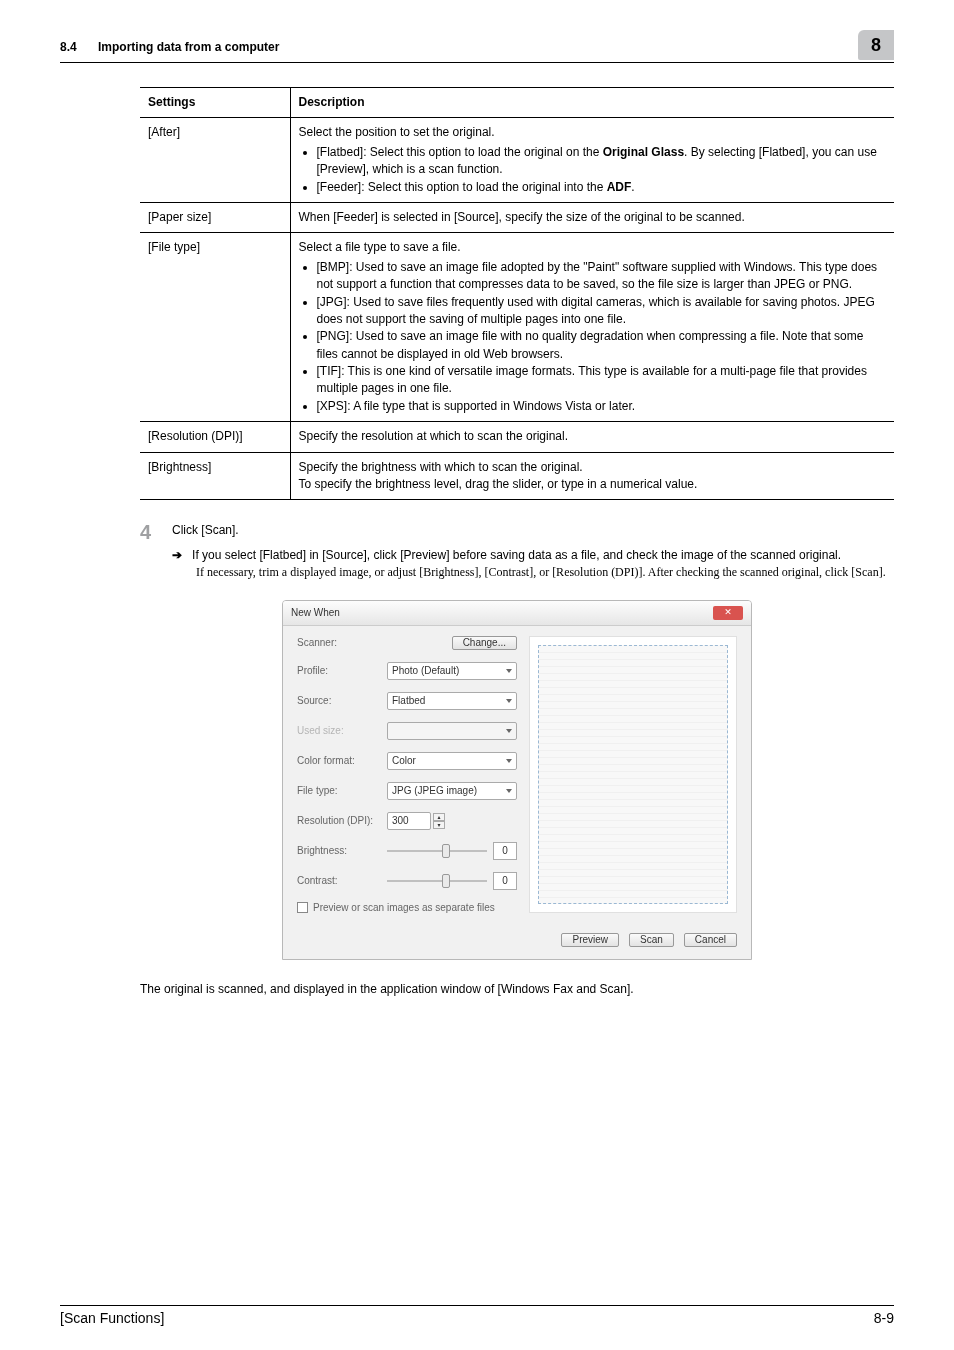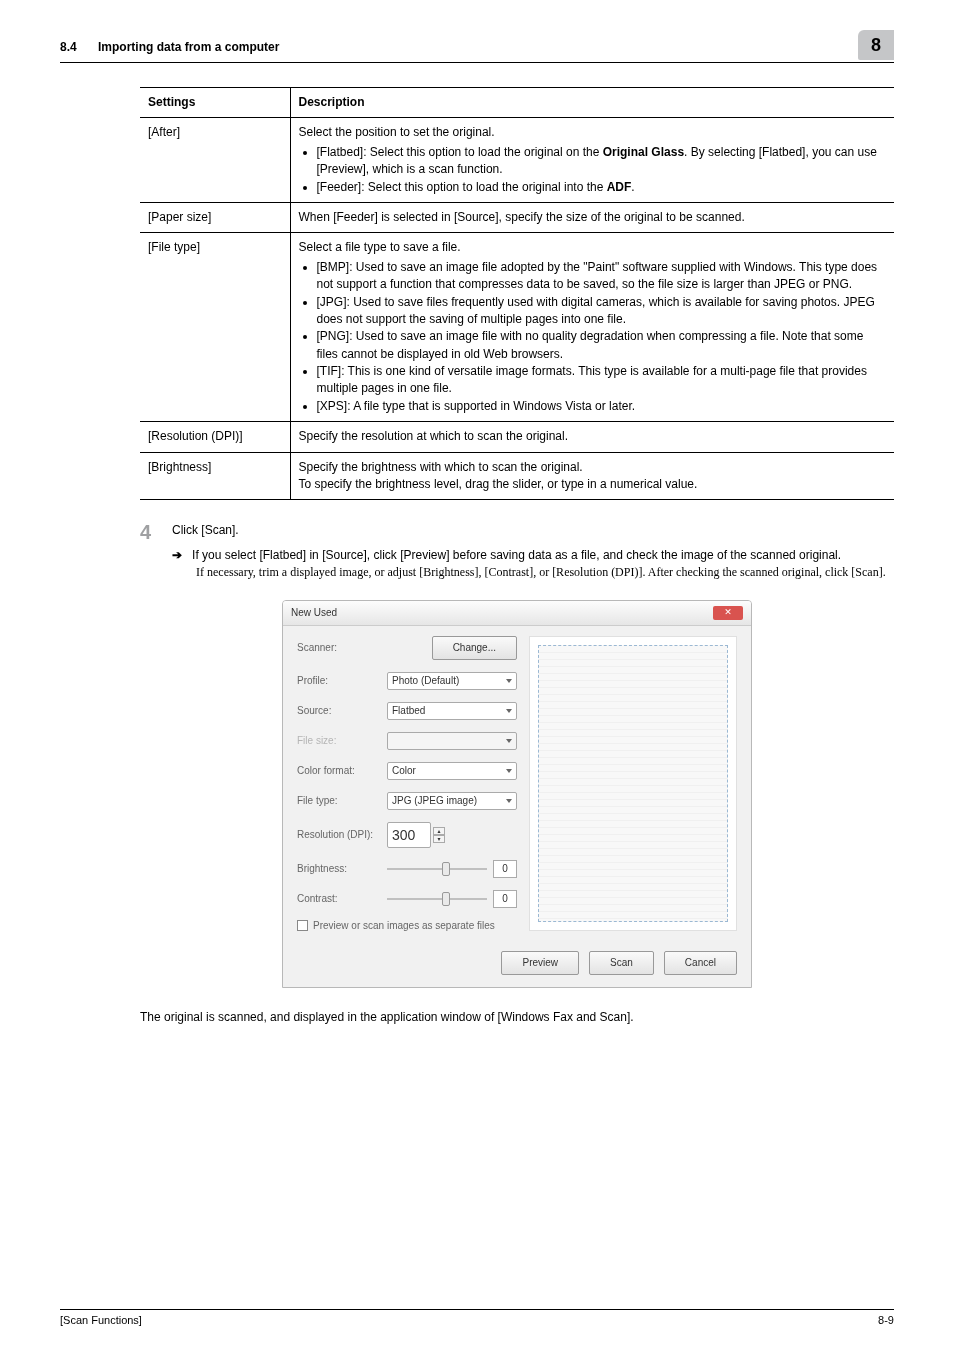--- a/index.html
+++ b/index.html
@@ -161,25 +161,25 @@
     width: 0; height: 0;
     border-left: 3px solid transparent;
     border-right: 3px solid transparent;
     border-top: 4px solid #666;
   }
   .num {
     width: 44px;
     border: 1px solid #aaa;
     border-radius: 2px;
     background: #fff;
-    height: 26px;
+    height: 18px;
     display: flex;
     align-items: center;
     padding: 0 4px;
-    font-size: 14px;
+    font-size: 10px;
   }
   .spin {
     display: flex; flex-direction: column;
     margin-left: 2px;
   }
   .spin div {
     width: 12px; height: 8px;
     border: 1px solid #aaa;
     font-size: 6px; line-height: 6px;
     text-align: center;
@@ -207,23 +207,23 @@
     font-size: 10px; display: flex; align-items: center; justify-content: center;
   }
   .chk-row { margin-top: 8px; display: flex; align-items: center; color: #666; }
   .chk {
     width: 11px; height: 11px; border: 1px solid #888; background: #fff; margin-right: 5px;
   }
   .btn {
     border: 1px solid #999;
     border-radius: 2px;
     background: linear-gradient(#fafafa, #e3e3e3);
-    padding: 2px 20px;
+    padding: 2px 10px;
     font-size: 10px;
-    height: 24px;
+    height: 14px;
     display: inline-flex;
     align-items: center;
   }
   .dlg-right {
     flex: 1;
     min-height: 230px;
     background: #ffffff;
     border: 1px solid #e0e0e0;
     position: relative;
     overflow: hidden;
@@ -243,21 +243,21 @@
 
   .outro { margin-top: 22px; font-size: 12px; }
 
   .pgfoot {
     position: absolute;
     left: 60px; right: 60px; bottom: 24px;
     border-top: 1px solid #000;
     display: flex;
     justify-content: space-between;
     padding-top: 4px;
-    font-size: 11px;
+    font-size: 14px;
   }
 </style>
 </head>
 <body>
 <div class="page">
 
   <div class="header-row">
     <div class="header-left">
       <span class="hnum">8.4</span>
       <span>Importing data from a computer</span>
@@ -330,21 +330,21 @@
       <div class="step-body">Click [Scan].</div>
     </div>
     <div class="arrow-row">
       <div class="arrow">➔</div>
       <div class="arrow-text">If you select [Flatbed] in [Source], click [Preview] before saving data as a file, and check the image of the scanned original.</div>
     </div>
     <div class="after-arrow step-body">If necessary, trim a displayed image, or adjust [Brightness], [Contrast], or [Resolution (DPI)]. After checking the scanned original, click [Scan].</div>
 
     <div class="dialog">
       <div class="dlg-title">
-        <span>New Used</span>
+        <span>New When</span>
         <span class="dlg-close">✕</span>
       </div>
       <div class="dlg-body">
         <div class="dlg-left">
           <div class="frow">
             <div class="flabel">Scanner:</div>
             <div class="ctrl" style="justify-content:flex-end;">
               <span class="btn">Change...</span>
             </div>
           </div>
@@ -360,21 +360,21 @@
           <div class="frow">
             <div class="flabel">Source:</div>
             <div class="ctrl">
                 <div class="sel">
                   <span>Flatbed</span>
                   <span class="caret"></span>
                 </div>
               </div>
           </div>
           <div class="frow">
-            <div class="flabel disabled">File size:</div>
+            <div class="flabel disabled">Used size:</div>
             <div class="ctrl">
                 <div class="sel disabled">
                   <span></span>
                   <span class="caret"></span>
                 </div>
               </div>
           </div>
           <div class="frow">
             <div class="flabel">Color format:</div>
             <div class="ctrl">

